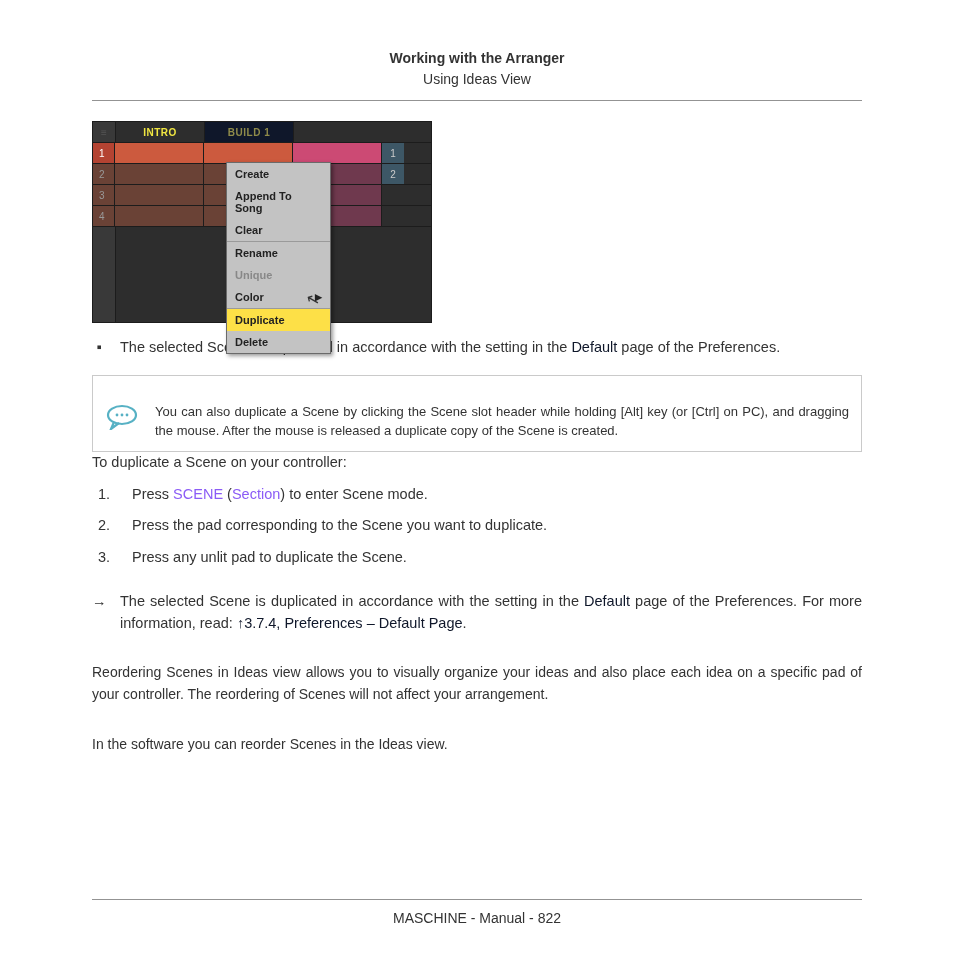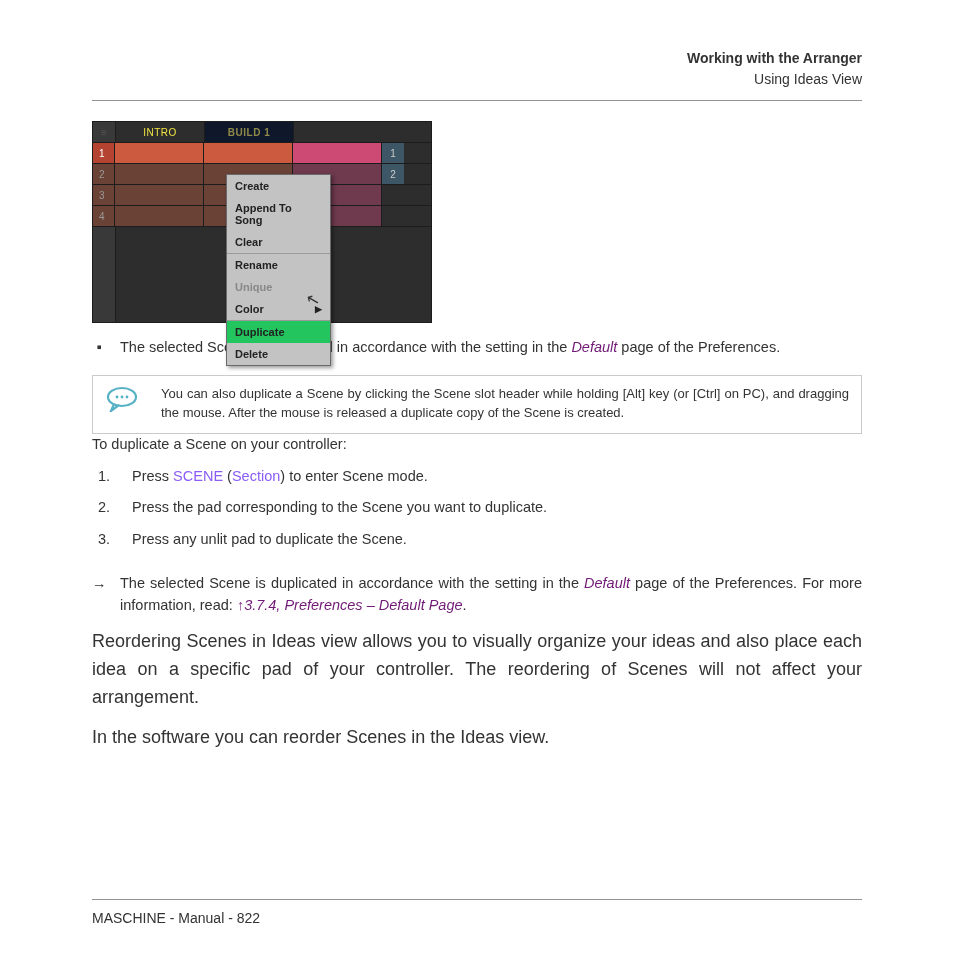--- a/index.html
+++ b/index.html
@@ -11,21 +11,21 @@
     position: relative;
     background: #fff;
   }
   .page {
     padding: 48px 92px 0 92px;
     position: relative;
     height: 100%;
     box-sizing: border-box;
   }
   .header {
-    text-align: right;
+    text-align: center;
     font-size: 14px;
     line-height: 1.5;
   }
   .header-bold {
     font-weight: bold;
   }
   .hr {
     border: none;
     border-top: 1px solid #939393;
     margin-top: 10px;
@@ -58,21 +58,21 @@
     color: #555;
   }
   .tab {
     width: 88px;
     display: flex;
     align-items: center;
     justify-content: center;
     border-right: 1px solid #1c1c1c;
     letter-spacing: 0.5px;
   }
-  .tab-intro { background: #2d2d2d; color: #f0e641; font-weight: normal; }
+  .tab-intro { background: #2d2d2d; color: #f0e641; font-weight: bold; }
   .tab-build { background: #0f172a; color: #8f8b4a; font-weight: bold; }
   .tab-chorus { background: #3a3a3a; color: #50c7a1; font-weight: bold; margin-top: 28px; }
   .grid-row {
     display: flex;
     height: 20px;
     border-bottom: 1px solid #1c1c1c;
   }
   .num-cell {
     width: 22px;
     background: #393939;
@@ -97,39 +97,39 @@
     color: #ccc;
     font-size: 10px;
   }
   .dark-rows { height: 95px; background:#2d2d2d; display:flex; }
   .dark-left { width:22px; background:#393939; border-right:1px solid #1c1c1c; }
 
   
   .ctx {
     position: absolute;
     left: 133px;
-    top: 52px;
+    top: 40px;
     width: 103px;
     background: #c3c3c3;
     border: 1px solid #6a6a6a;
     box-shadow: 2px 2px 4px rgba(0,0,0,0.4);
     font-size: 11px;
     color: #222;
     z-index: 5;
   }
   .ctx-item {
     padding: 5px 8px;
     font-weight: bold;
     display: flex;
     justify-content: space-between;
     align-items: center;
   }
   .ctx-divider { border-top: 1px solid #9a9a9a; }
   .ctx-disabled { color: #888; text-align: right; }
-  .ctx-hover { background: #22c55e; }
+  .ctx-hover { background: #fde047; }
   .ctx-arrow { font-size: 9px; }
   .cursor {
     position: absolute;
     left: 213px;
     top: 168px;
     font-size: 16px;
     z-index: 6;
     transform: rotate(-15deg);
   }
 
@@ -140,29 +140,29 @@
     color: #333;
     text-align: justify;
   }
   .bullet-row {
     display: flex;
     margin-top: 14px;
     gap: 14px;
   }
   .bullet-arrow { width: 14px; color:#333; }
   .bullet-dash  { width: 14px; color:#333; text-align:center; }
-  .link { color: #701a75; font-style: italic; }
+  .link { color: #0f172a; }
   .link-orange { color: #8b5cf6; }
 
   .tip-box {
     border: 1px solid #cacaca;
     margin-top: 16px;
-    padding: 8px 12px 10px 12px;
-    display: flex;
-    gap: 22px;
+    padding: 26px 12px 10px 12px;
+    display: flex;
+    gap: 16px;
     align-items: flex-start;
   }
   .tip-icon {
     flex: 0 0 auto;
     margin-top: 2px;
   }
   .tip-text {
     font-size: 13px;
     line-height: 1.5;
     text-align: justify;
@@ -179,30 +179,30 @@
   .ol-num { width: 18px; text-align:right; }
   h3.subsection {
     font-size: 18px;
     font-weight: bold;
     margin-top: 52px;
     margin-bottom: 12px;
     display: flex;
     gap: 26px;
     color:#222;
   }
-  .para { margin-top: 12px; font-size:18px; line-height:1.55; text-align: justify; }
+  .para { margin-top: 28px; font-size:14px; line-height:1.55; text-align: justify; }
 
   .footer {
     position: absolute;
     left: 92px;
     right: 92px;
     bottom: 28px;
   }
   .footer hr { border:none; border-top:1px solid #939393; margin-bottom:10px; }
-  .footer-text { text-align: left; font-size: 14px; }
+  .footer-text { text-align: center; font-size: 14px; }
 </style>
 </head>
 <body>
 
 <div class="page">
   <div class="header">
     <div class="header-bold">Working with the Arranger</div>
     <div>Using Ideas View</div>
   </div>
   <hr class="hr">

